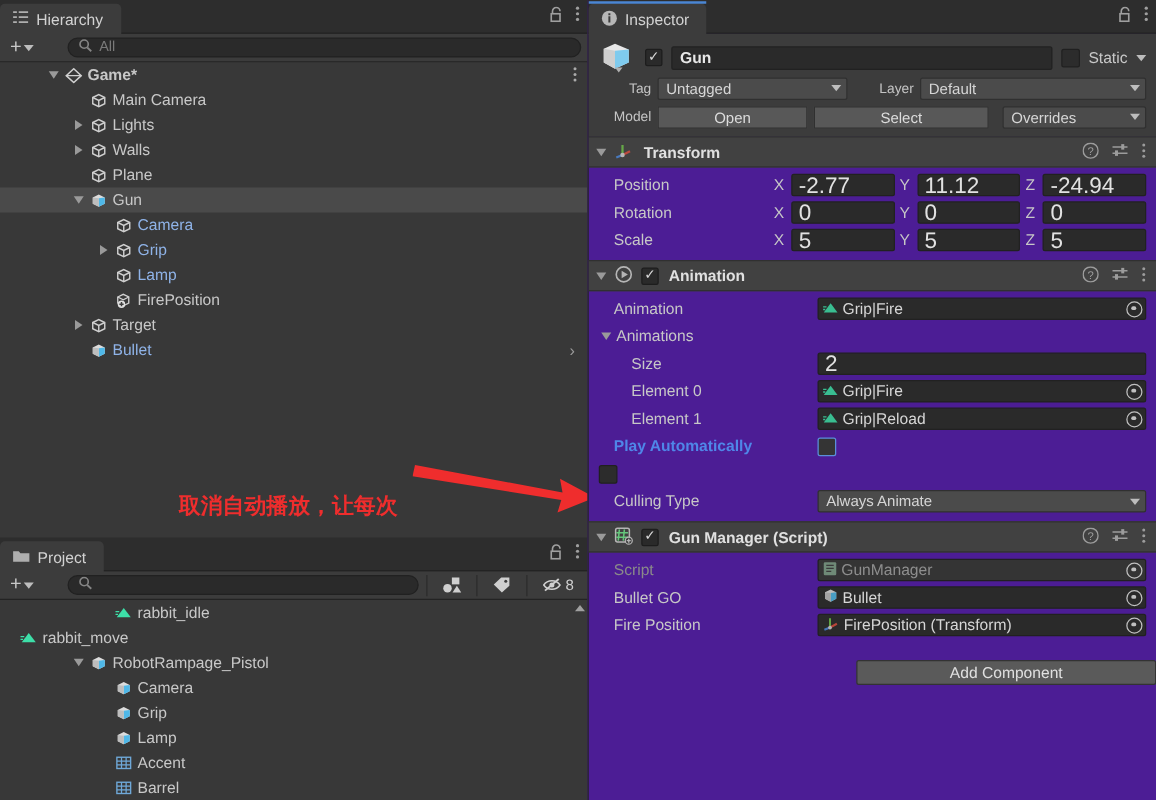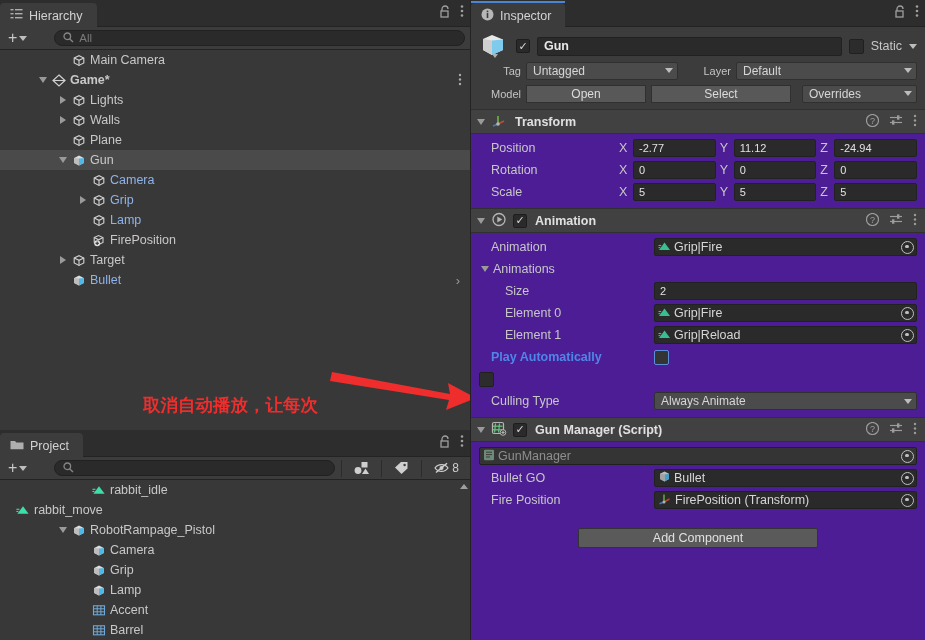--- a/index.html
+++ b/index.html
@@ -143,41 +143,41 @@
   .comp-body { padding: 3px 8px 5px 8px; position: relative; }
   .prop-row { height: 22px; display: flex; align-items: center; }
   .prop-lbl { width: 175px; font-size: 12.5px; color: #c7c7c7; padding-left: 12px; }
   .prop-lbl.ind2 { padding-left: 26px; }
   .prop-lbl.hl { color: #4f86e8; font-weight: 700; }
   .prop-lbl.dim { color: #8a8a8a; }
   .xyz { display: flex; align-items: center; gap: 4px; flex: 1; }
   .axis { font-size: 12.5px; color: #c7c7c7; width: 10px; text-align: left; }
   .num {
     flex: 1; height: 18px; background: #2a2a2a; border: 1px solid #212121;
-    border-radius: 2px; color: #e2e2e2; font-size: 11px;
+    border-radius: 2px; color: #e2e2e2; font-size: 18px;
     display: flex; align-items: center; padding: 0 5px;
   }
   .objfield {
     flex: 1; height: 18px; background: #2a2a2a; border: 1px solid #212121;
     border-radius: 2px; display: flex; align-items: center; gap: 3px;
     padding: 0 2px 0 3px; color: #d6d6d6; font-size: 12.5px;
   }
   .objfield.dim { background: #343434; color: #8e8e8e; }
   .pick {
     width: 13px; height: 13px; border: 1.6px solid #c0c0c0; border-radius: 50%;
     margin-left: 3px; position: relative; flex: 0 0 13px;
   }
   .pick::after {
     content: ""; position: absolute; left: 3px; top: 3px;
     width: 3.5px; height: 3.5px; border-radius: 50%; background: #c0c0c0;
   }
   .chk-sm { width: 15px; height: 15px; background: #2c2c2c; border: 1px solid #202020; border-radius: 2px; }
   .chk-sm.blue { border: 1px solid #5a8fd8; background: #343434; }
 
-  .addcomp-wrap { padding: 12px 0 8px 0; display: flex; justify-content: center; }
+  .addcomp-wrap { padding: 12px 0 8px 0; display: flex; justify-content: flex-end; }
   .addcomp {
     width: 240px; height: 20px; background: #5a5a5a; border: 1px solid #333;
     border-radius: 2px; display: flex; align-items: center; justify-content: center;
     color: #e0e0e0; font-size: 12.5px;
   }
 </style>
 </head>
 <body>
 
 <div id="app">
@@ -226,47 +226,47 @@
           <svg width="11" height="11" viewBox="0 0 11 11">
             <circle cx="4.3" cy="4.3" r="3.3" fill="none" stroke="#9a9a9a" stroke-width="1.3"></circle>
             <line x1="6.8" y1="7" x2="10" y2="10" stroke="#9a9a9a" stroke-width="1.4"></line>
           </svg>
         </span>
         <span>All</span>
       </div>
     </div>
 
     <div class="tree hier-tree" id="hier-tree">
-        <div class="row" style="padding-left: 56px;">
-          <span class="tw"></span>
-          <span class="row-icon">
-            <svg width="14" height="13" viewBox="0 0 14 13">
-              <path d="M2.2 4 L7 1.7 L11.8 4 L11.8 9 L7 11.4 L2.2 9 z" fill="none" stroke="#cfcfcf" stroke-width="1.15"></path>
-              <path d="M2.2 4 L7 6.3 L11.8 4" fill="none" stroke="#cfcfcf" stroke-width="1.15"></path>
-              <line x1="7" y1="6.3" x2="7" y2="11.4" stroke="#cfcfcf" stroke-width="1.15"></line>
-            </svg>
-          </span>
-          <span class="row-label">Main Camera</span>
-        </div>
         <div class="row" style="padding-left: 36px;">
           <span class="tw">
             <span class="tri-d"></span>
           </span>
           <span class="row-icon">
             <svg width="14" height="13" viewBox="0 0 14 13">
               <path d="M7 1 L13 6.5 L7 12 L1 6.5 z" fill="none" stroke="#d0d0d0" stroke-width="1.2"></path>
               <line x1="1" y1="6.5" x2="13" y2="6.5" stroke="#d0d0d0" stroke-width="1.1"></line>
             </svg>
           </span>
           <span class="row-label" style="font-weight: 700;">Game*</span>
           <span class="kebab-row"><svg width="4" height="13" viewBox="0 0 4 13">
               <circle cx="2" cy="2" r="1.2" fill="#aaa"></circle>
               <circle cx="2" cy="6.5" r="1.2" fill="#aaa"></circle>
               <circle cx="2" cy="11" r="1.2" fill="#aaa"></circle>
             </svg></span>
+        </div>
+        <div class="row" style="padding-left: 56px;">
+          <span class="tw"></span>
+          <span class="row-icon">
+            <svg width="14" height="13" viewBox="0 0 14 13">
+              <path d="M2.2 4 L7 1.7 L11.8 4 L11.8 9 L7 11.4 L2.2 9 z" fill="none" stroke="#cfcfcf" stroke-width="1.15"></path>
+              <path d="M2.2 4 L7 6.3 L11.8 4" fill="none" stroke="#cfcfcf" stroke-width="1.15"></path>
+              <line x1="7" y1="6.3" x2="7" y2="11.4" stroke="#cfcfcf" stroke-width="1.15"></line>
+            </svg>
+          </span>
+          <span class="row-label">Main Camera</span>
         </div>
         <div class="row" style="padding-left: 56px;">
           <span class="tw">
             <span class="tri-r"></span>
           </span>
           <span class="row-icon">
             <svg width="14" height="13" viewBox="0 0 14 13">
               <path d="M2.2 4 L7 1.7 L11.8 4 L11.8 9 L7 11.4 L2.2 9 z" fill="none" stroke="#cfcfcf" stroke-width="1.15"></path>
               <path d="M2.2 4 L7 6.3 L11.8 4" fill="none" stroke="#cfcfcf" stroke-width="1.15"></path>
               <line x1="7" y1="6.3" x2="7" y2="11.4" stroke="#cfcfcf" stroke-width="1.15"></line>
@@ -879,20 +879,21 @@
           <svg width="4" height="13" viewBox="0 0 4 13">
             <circle cx="2" cy="2" r="1.2" fill="#b0b0b0"></circle>
             <circle cx="2" cy="6.5" r="1.2" fill="#b0b0b0"></circle>
             <circle cx="2" cy="11" r="1.2" fill="#b0b0b0"></circle>
           </svg>
         </span>
       </div>
     </div>
     <div class="comp-body">
       <div class="prop-row">
+        <span class="prop-lbl dim">Script</span>
         <div class="objfield dim">
           <span class="ico">
             <svg width="12" height="12" viewBox="0 0 12 12">
               <rect x="1" y="0.8" width="10" height="10.4" rx="1" fill="#7d9d86"></rect>
               <line x1="3" y1="3.2" x2="9" y2="3.2" stroke="#3c3c3c" stroke-width="1"></line>
               <line x1="3" y1="5.6" x2="9" y2="5.6" stroke="#3c3c3c" stroke-width="1"></line>
               <line x1="3" y1="8" x2="7" y2="8" stroke="#3c3c3c" stroke-width="1"></line>
             </svg>
           </span>
           <span>GunManager</span>

